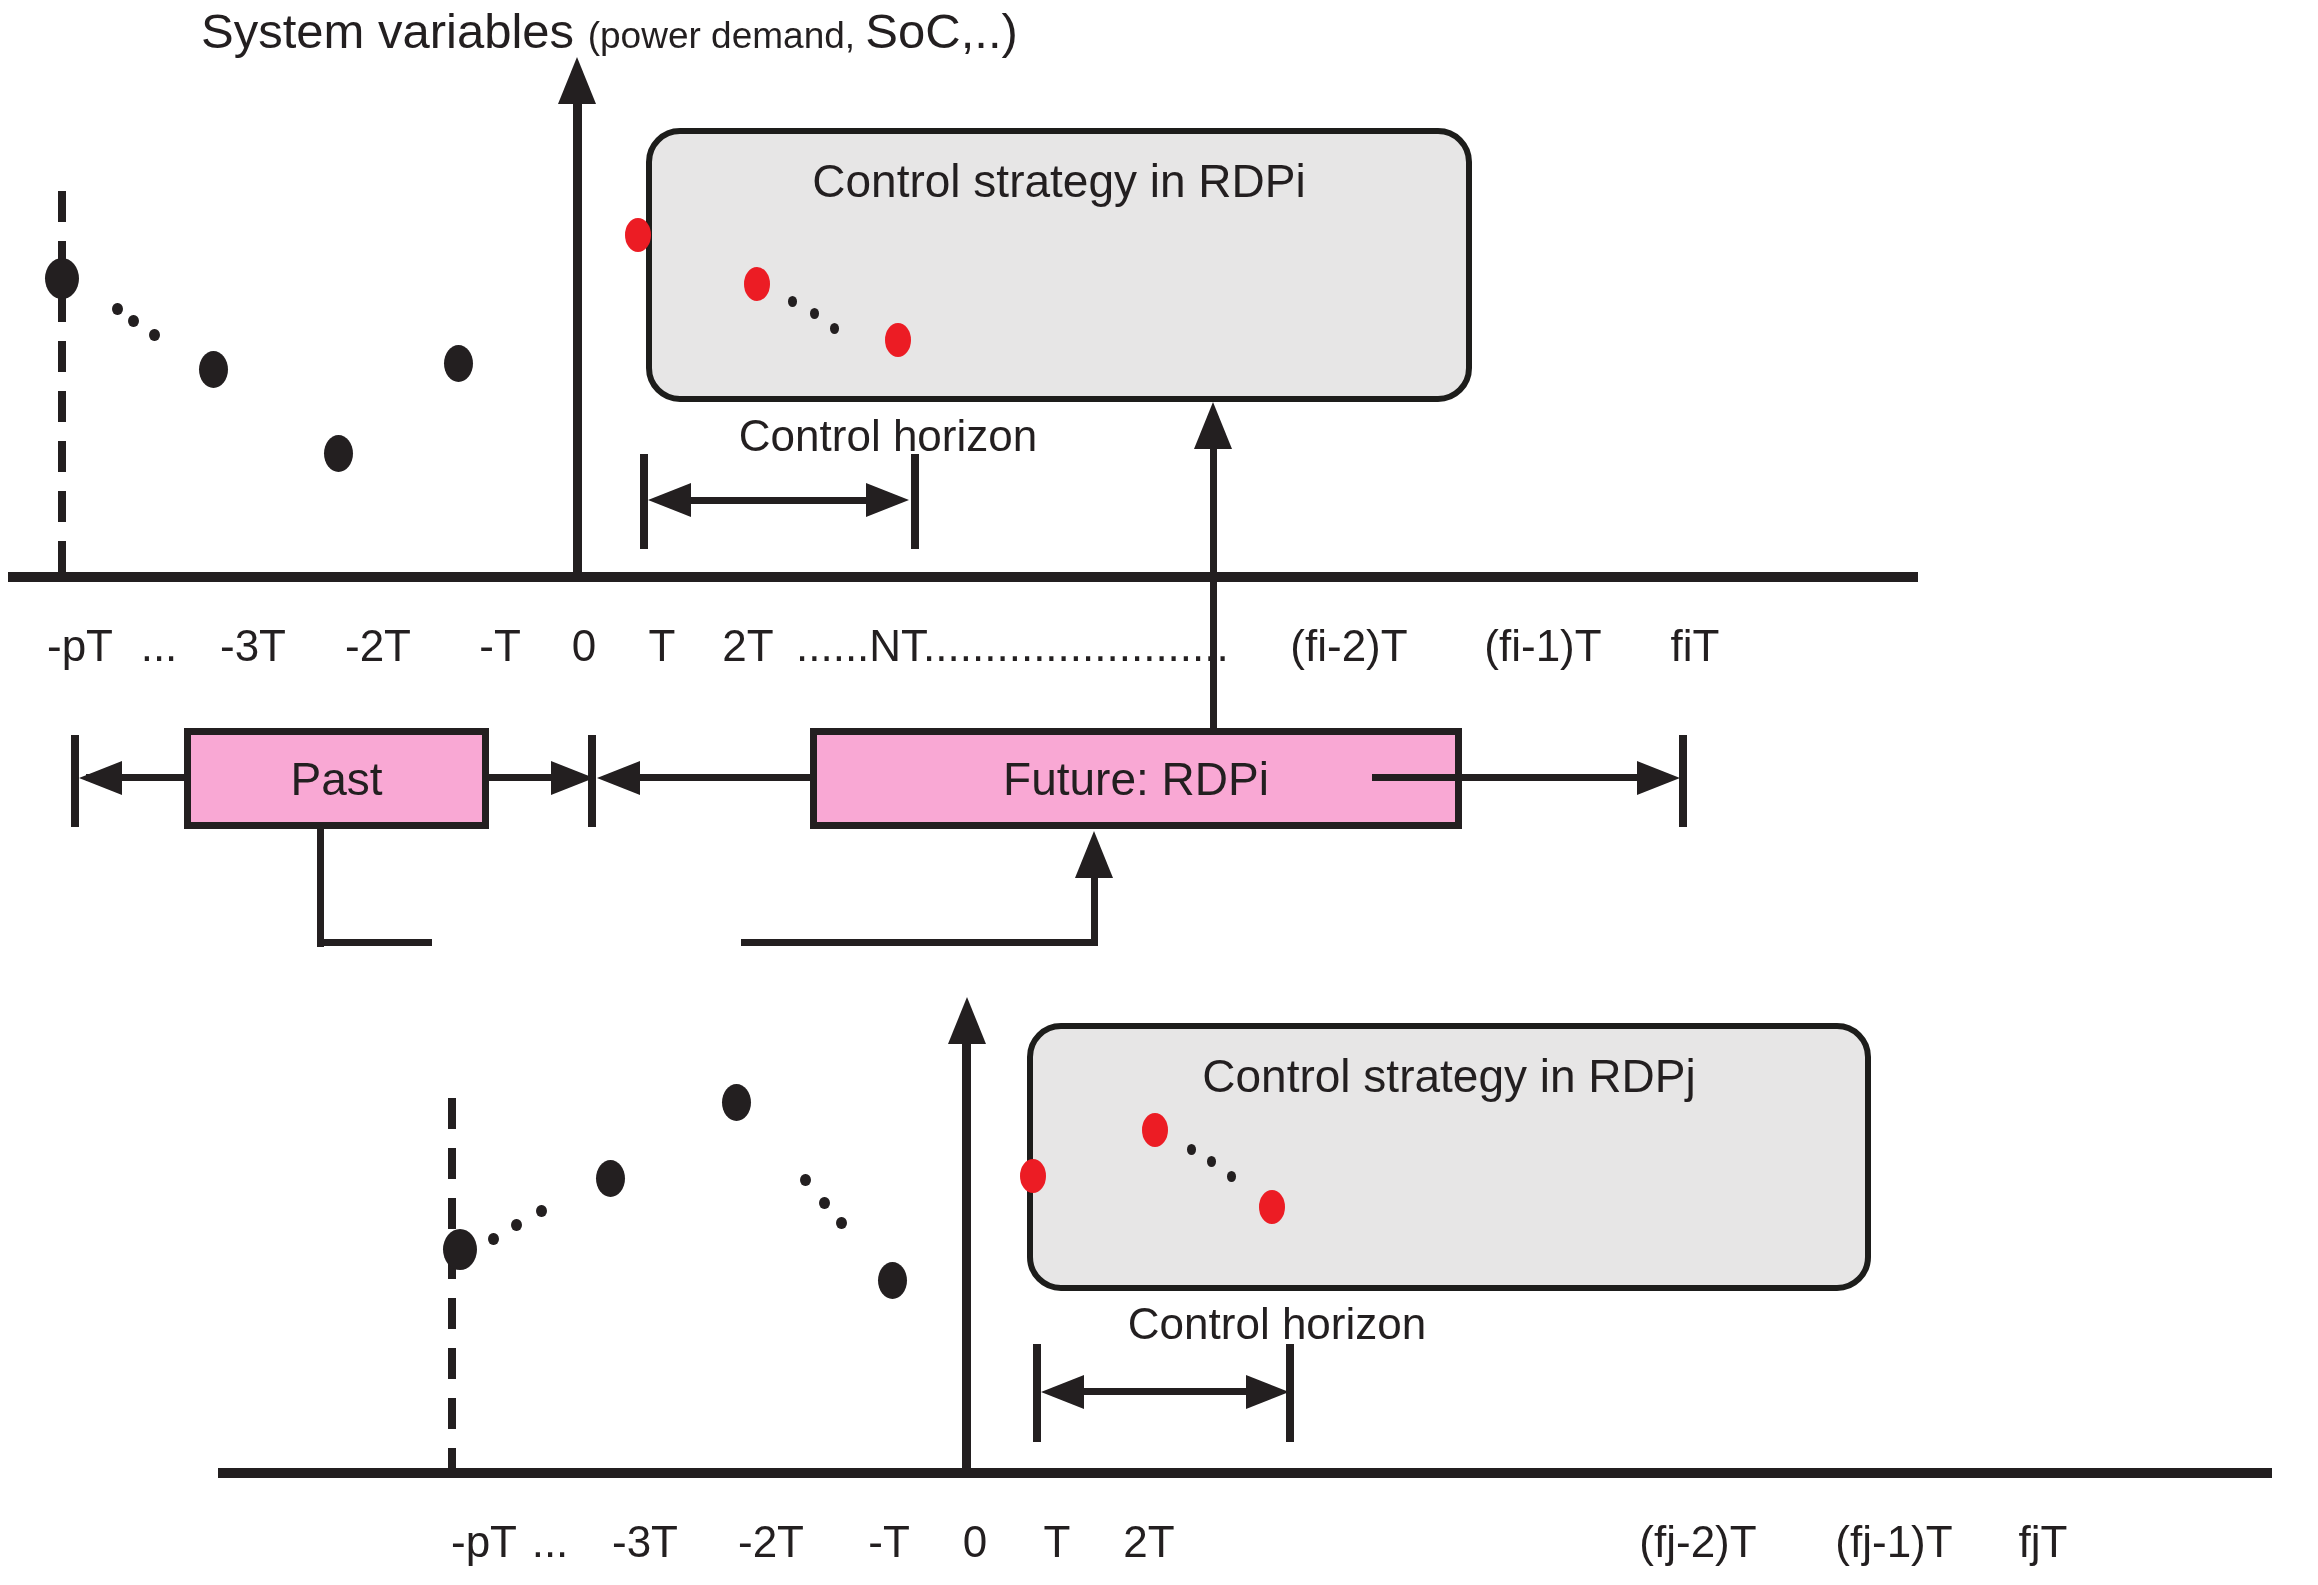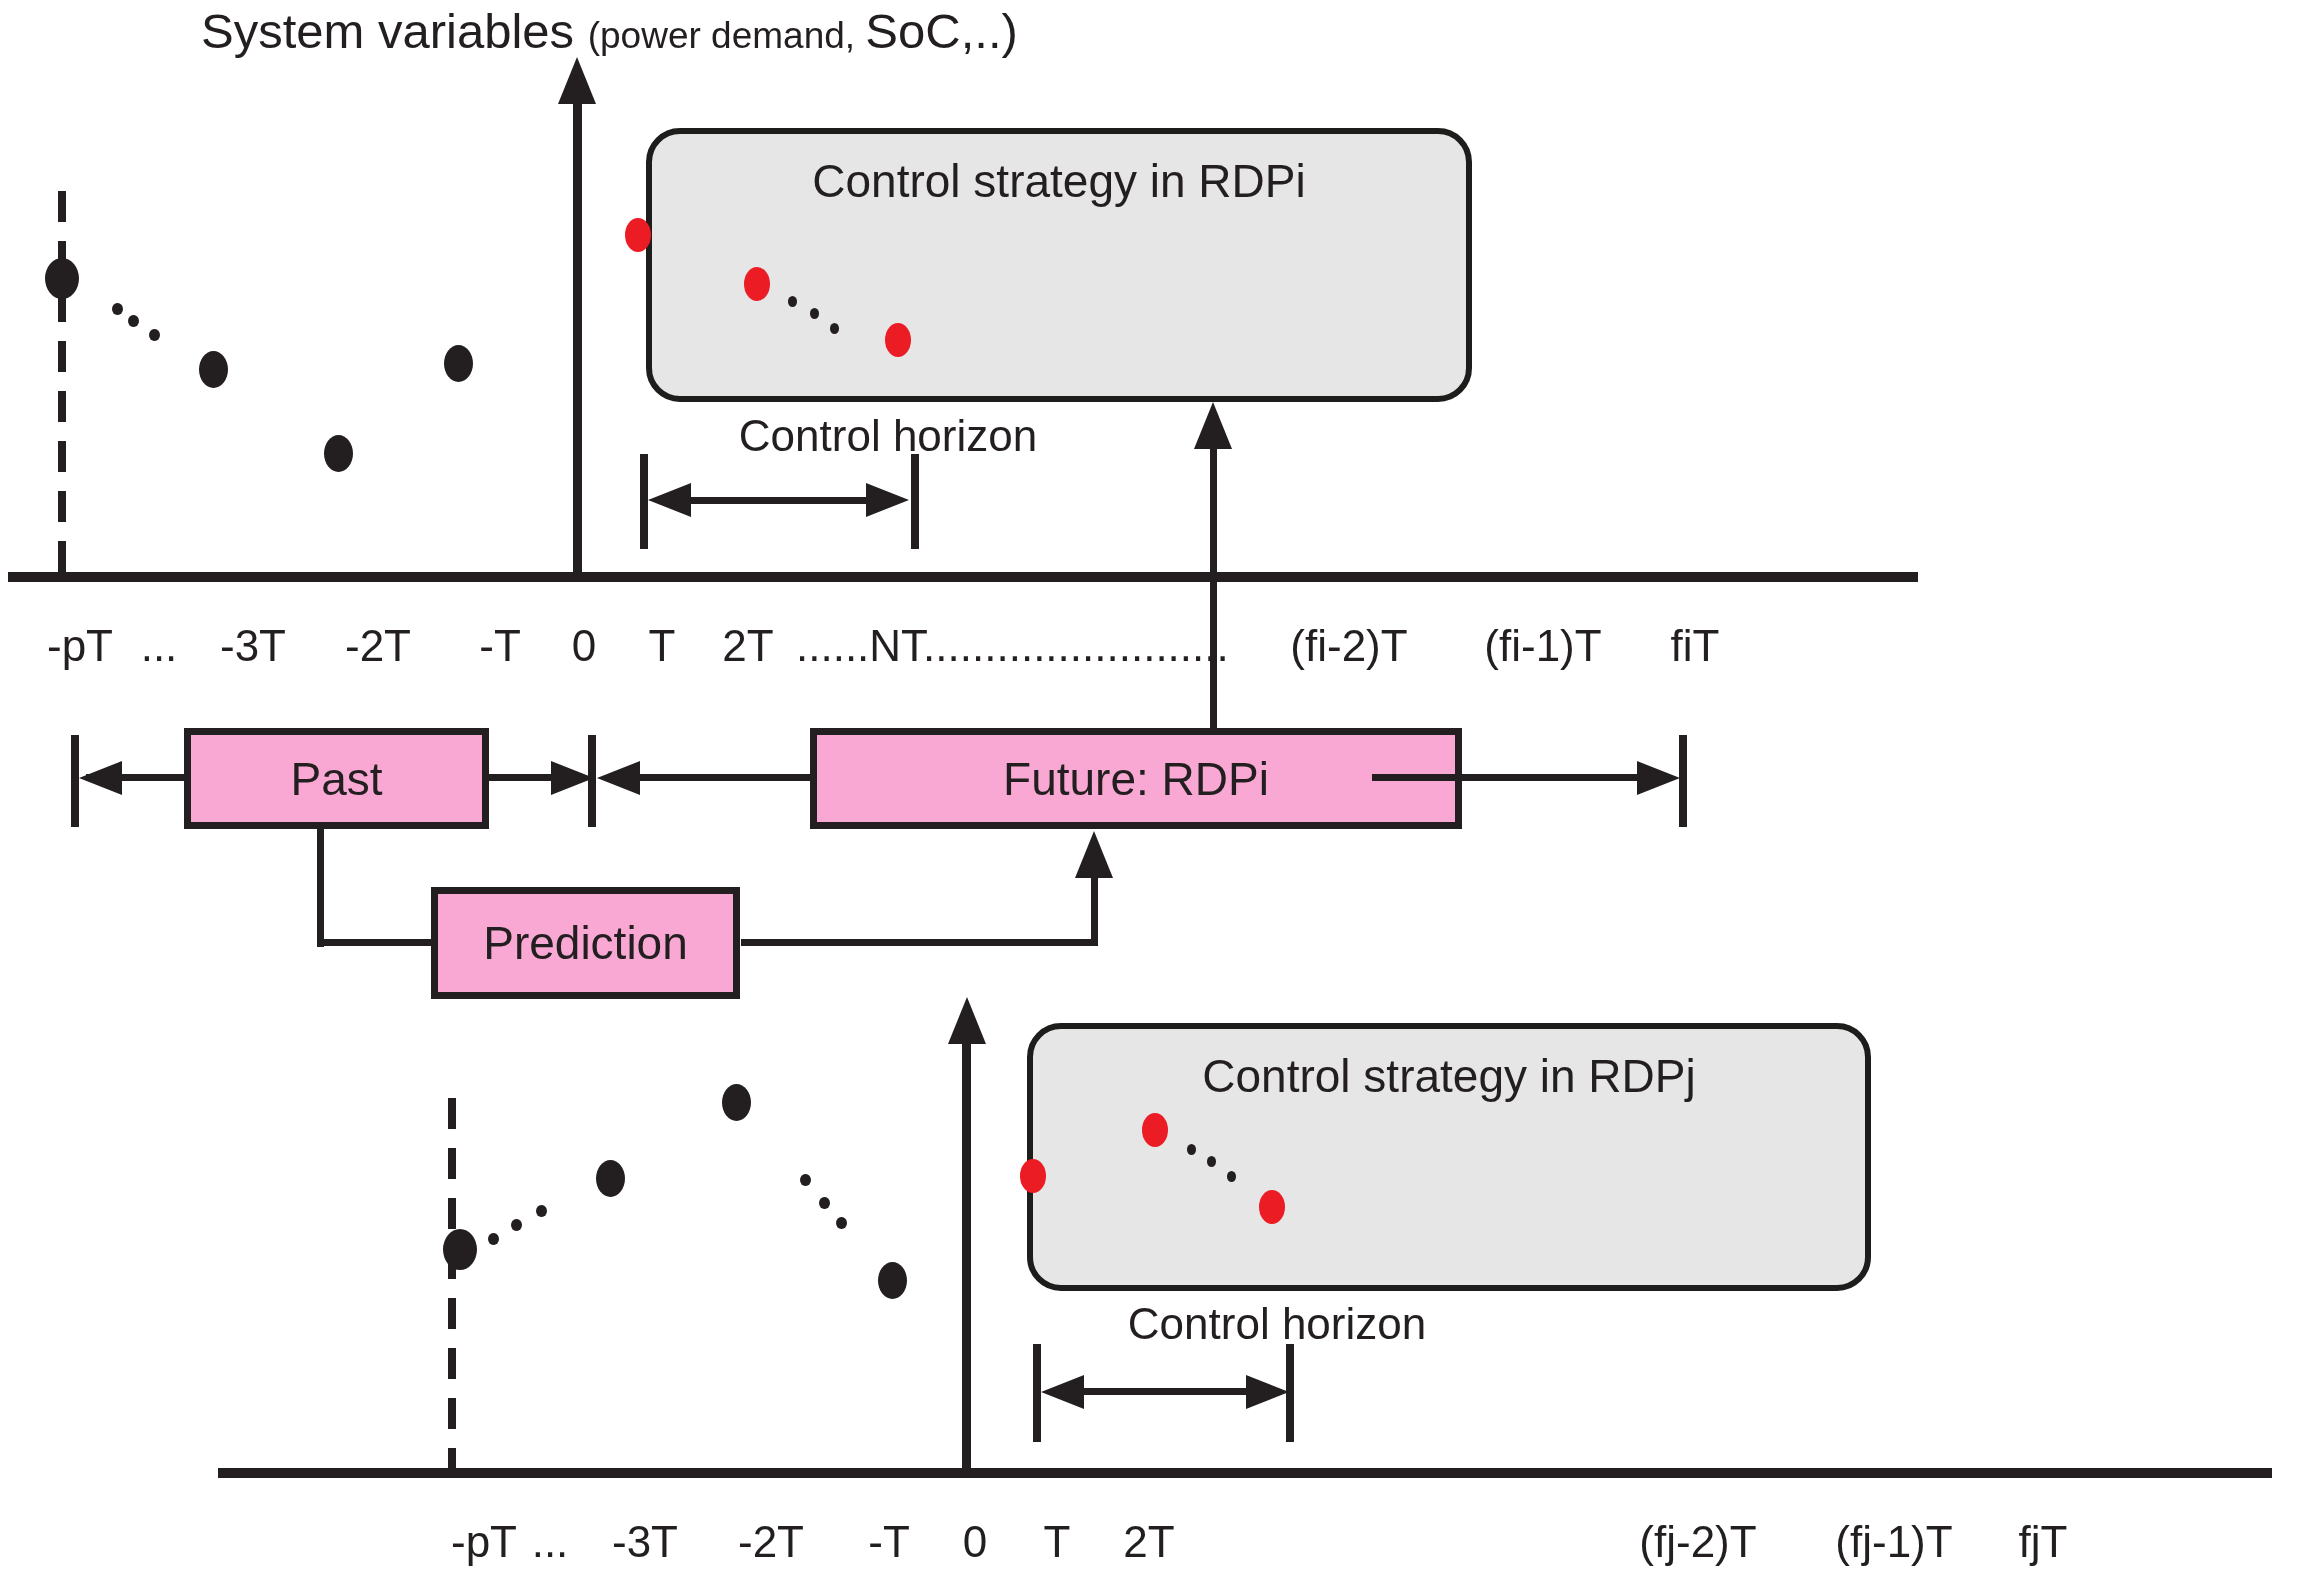--- a/index.html
+++ b/index.html
@@ -122,23 +122,20 @@
     <span>Future: RDPi</span>
   </div>
 
   <div class="hline" style="left:1372px; top:774px; width:266px; height:6.9px;"></div>
   <div class="tri tri-right" style="left:1637px; top:761px;"></div>
   <div class="tick" style="left:1679px; top:735px; height:92px;"></div>
 
   <div class="vline" style="left:317px; top:829px; width:6.9px; height:118px;"></div>
   <div class="hline" style="left:317px; top:939px; width:115px; height:6.9px;"></div>
 
-  <div class="wbox" style="left:431px; top:887px; width:309px; height:112px;">
-    <span>Prediction</span>
-  </div>
 
   <div class="hline" style="left:741px; top:939px; width:353px; height:6.9px;"></div>
   <div class="vline" style="left:1091px; top:877px; width:6.9px; height:69px;"></div>
   <div class="tri tri-up" style="left:1075px; top:831px;"></div>
 
   <div class="vline" style="left:962px; top:1037px; width:9.2px; height:435px;"></div>
   <div class="tri tri-up" style="left:948px; top:997px;"></div>
   <div class="hline" style="left:218px; top:1468px; width:2054px; height:10px;"></div>
   <div class="dash-v" style="left:448px; top:1098px; height:370px;"></div>
 

